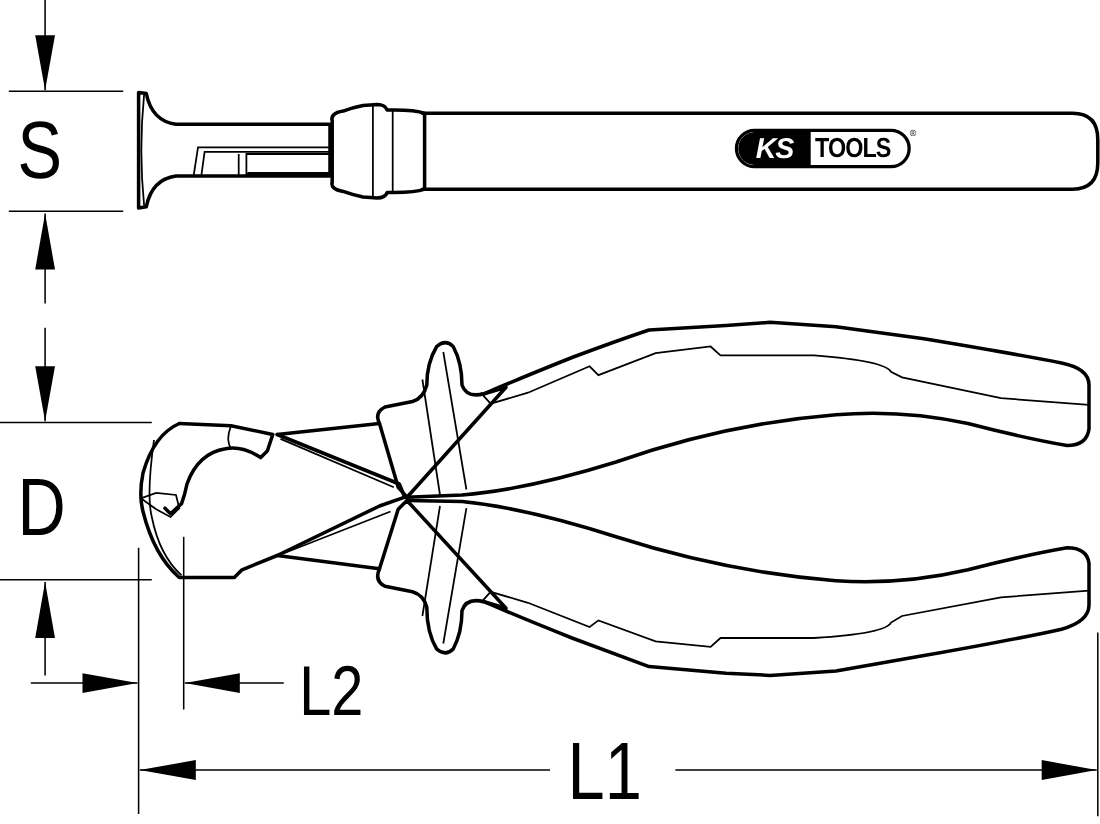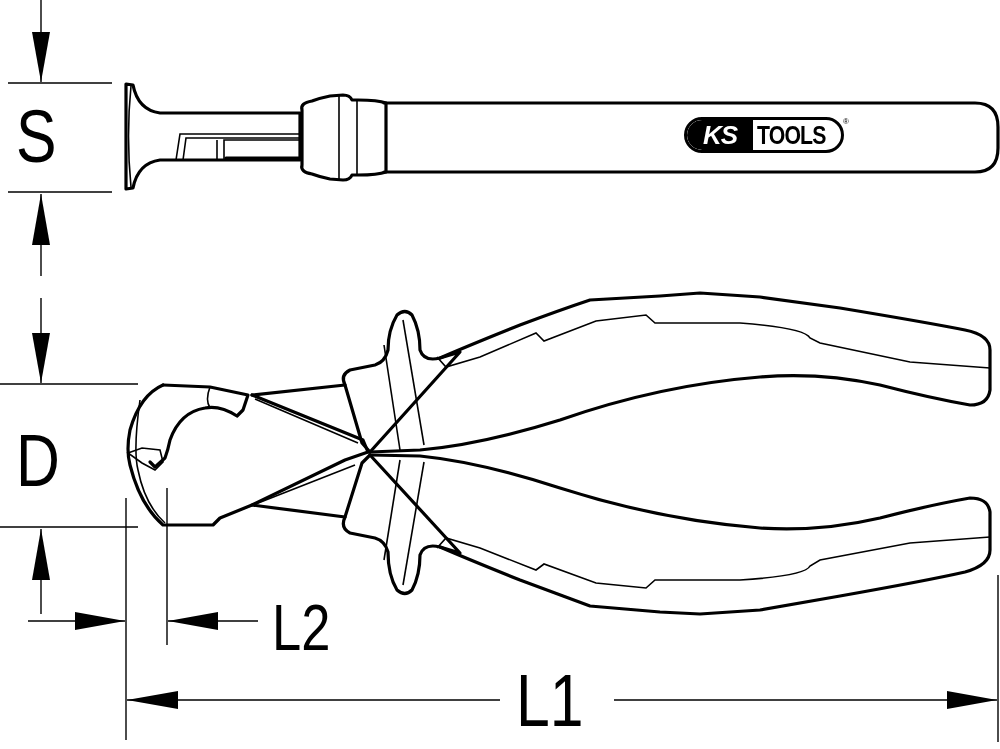--- a/index.html
+++ b/index.html
@@ -7,21 +7,21 @@
     svg { position: absolute; left: 0; top: 0; }
     .ln { fill: none; stroke: #000; stroke-width: 3.2; stroke-linejoin: round; stroke-linecap: round; }
     .thin { fill: none; stroke: #000; stroke-width: 1.6; }
     .dim { fill: none; stroke: #000; stroke-width: 1.4; }
     .arrow { fill: #000; stroke: none; }
     .lbl { position: absolute; font-family: "Liberation Sans", sans-serif; color: #000; line-height: 1; transform: scaleX(0.82); transform-origin: left top; }
     .lbl-s { left: 16px; top: 100px; font-size: 74px; }
     .lbl-d { left: 16px; top: 424px; font-size: 74px; }
     .lbl-l2 { left: 272px; top: 596px; font-size: 64px; }
     .lbl-l1 { left: 516px; top: 664px; font-size: 74px; }
-    .logo { position: absolute; left: 684px; top: 117px; width: 163px; height: 38px; }
+    .logo { position: absolute; left: 668px; top: 117px; width: 163px; height: 38px; }
     .logo-pill { position: absolute; left: 0; top: 0; width: 160px; height: 36px; border: 3px solid #000; border-radius: 19px; box-sizing: border-box; background: #fff; overflow: hidden; }
     .logo-ks { position: absolute; left: 0; top: 0; width: 66px; height: 100%; background: #000; color: #fff; font-weight: bold; font-style: italic; font-size: 26px; line-height: 31px; text-align: center; border-radius: 16px 0 0 16px; letter-spacing: -1px; }
     .logo-tools { position: absolute; left: 70px; top: 0; color: #000; font-weight: bold; font-size: 25px; line-height: 31px; letter-spacing: -1px; transform: scaleX(0.85); transform-origin: left center; }
     .logo-reg { position: absolute; right: -2px; top: 0; font-size: 8px; color: #000; }
   </style>
 </head>
 <body>
 
 <svg width="1000" height="749" viewBox="0 0 1000 749">
 

